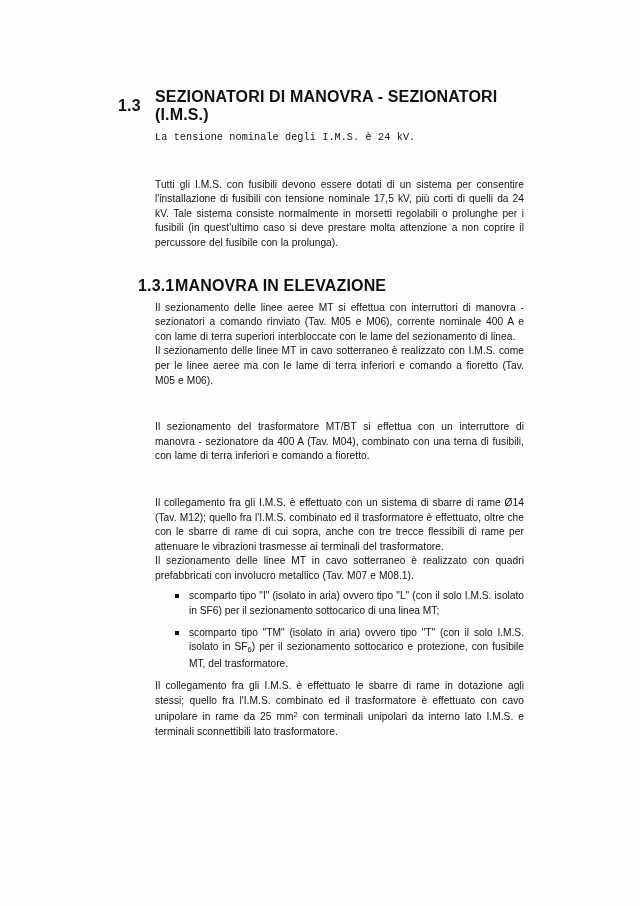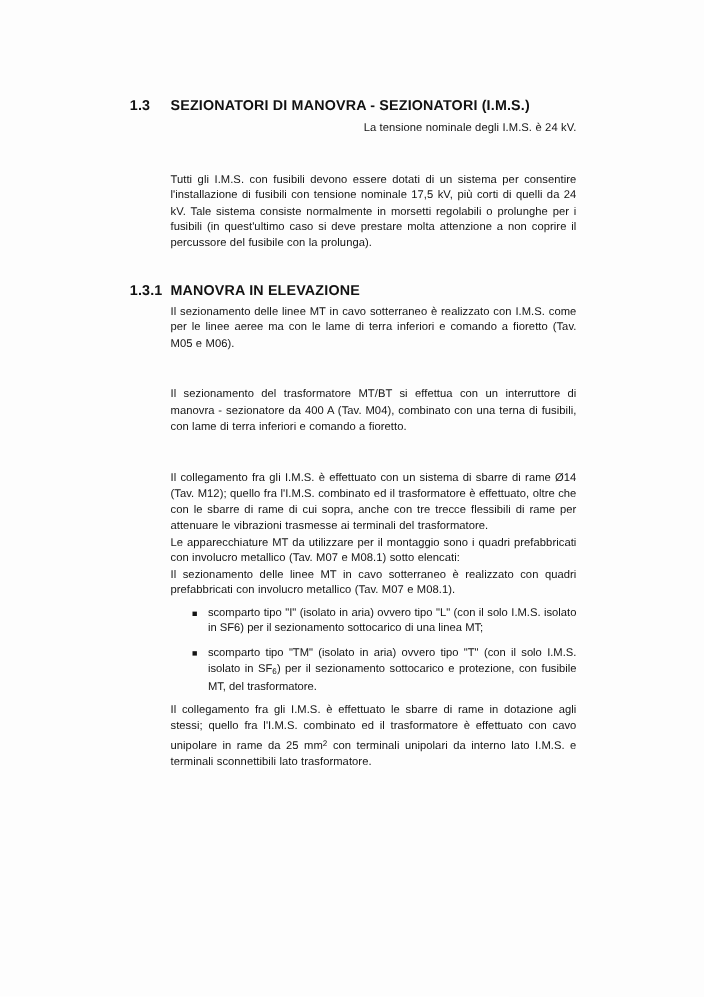--- a/index.html
+++ b/index.html
@@ -26,21 +26,21 @@
     left: 118px;
     top: 88px;
     width: 406px;
   }
 
   
   .heading {
     display: flex;
     align-items: center;
     font-weight: bold;
-    font-size: 13px;
+    font-size: 16px;
     letter-spacing: 0.15px;
     color: #111;
   }
   .heading .num {
     width: 37px;
     flex: 0 0 37px;
     font-weight: bold;
   }
   .heading .txt {
     flex: 1;
@@ -51,23 +51,23 @@
   
   .para {
     margin-left: 37px;
     text-align: justify;
     font-size: 10.2px;
     line-height: 14.6px;
     color: #131313;
     letter-spacing: 0.05px;
     word-spacing: 0.2px;
   }
-  .para.tight { text-align: right; }
+  .para.tight { text-align: left; font-family: Liberation Mono, monospace; }
   .gap-md { margin-top: 32px; }
-  .sec-gap { margin-top: 26px; }
+  .sec-gap { margin-top: 26px; margin-left: 20px; }
 
   
   .bullets {
     margin: 6px 0 0 0;
     padding: 0;
     list-style: none;
   }
   .bullets li {
     position: relative;
     margin-left: 57px;
@@ -102,26 +102,26 @@
     </div>
 
     <div class="para tight">La tensione nominale degli I.M.S. è 24 kV.</div>
     <div class="para gap-md">Tutti gli I.M.S. con fusibili devono essere dotati di un sistema per consentire l'installazione di fusibili con tensione nominale 17,5 kV, più corti di quelli da 24 kV. Tale sistema consiste normalmente in morsetti regolabili o prolunghe per i fusibili (in quest'ultimo caso si deve prestare molta attenzione a non coprire il percussore del fusibile con la prolunga).</div>
 
     <div class="heading h-l2 sec-gap">
       <span class="num">1.3.1</span>
       <span class="txt">MANOVRA IN ELEVAZIONE</span>
     </div>
 
+    <div class="para">Il sezionamento delle linee aeree MT si effettua con interruttori di manovra - sezionatori a comando rinviato (Tav. M05 e M06), corrente nominale 400 A e con lame di terra superiori interbloccate con le lame del sezionamento di linea.</div>
     <div class="para">Il sezionamento delle linee MT in cavo sotterraneo è realizzato con I.M.S. come per le linee aeree ma con le lame di terra inferiori e comando a fioretto (Tav. M05 e M06).</div>
     <div class="para gap-md">Il sezionamento del trasformatore MT/BT si effettua con un interruttore di manovra - sezionatore da 400 A (Tav. M04), combinato con una terna di fusibili, con lame di terra inferiori e comando a fioretto.</div>
     <div class="para gap-md">Il collegamento fra gli I.M.S. è effettuato con un sistema di sbarre di rame Ø14 (Tav. M12); quello fra l'I.M.S. combinato ed il trasformatore è effettuato, oltre che con le sbarre di rame di cui sopra, anche con tre trecce flessibili di rame per attenuare le vibrazioni trasmesse ai terminali del trasformatore.</div>
 
 
-    <div class="para">Le apparecchiature MT da utilizzare per il montaggio sono i quadri prefabbricati con involucro metallico (Tav. M07 e M08.1) sotto elencati:</div>
     <div class="para">Il sezionamento delle linee MT in cavo sotterraneo è realizzato con quadri prefabbricati con involucro metallico (Tav. M07 e M08.1).</div>
 
     <ul class="bullets">
       <li>
         <span class="sq"></span><span>scomparto tipo "I" (isolato in aria) ovvero tipo "L" (con il solo I.M.S. isolato in SF6) per il sezionamento sottocarico di una linea MT;</span>
       </li>
       <li>
         <span class="sq"></span><span>scomparto tipo "TM" (isolato in aria) ovvero tipo "T" (con il solo I.M.S. isolato in SF</span><sub>6</sub><span>) per il sezionamento sottocarico e protezione, con fusibile MT, del trasformatore.</span>
       </li>
     </ul>

